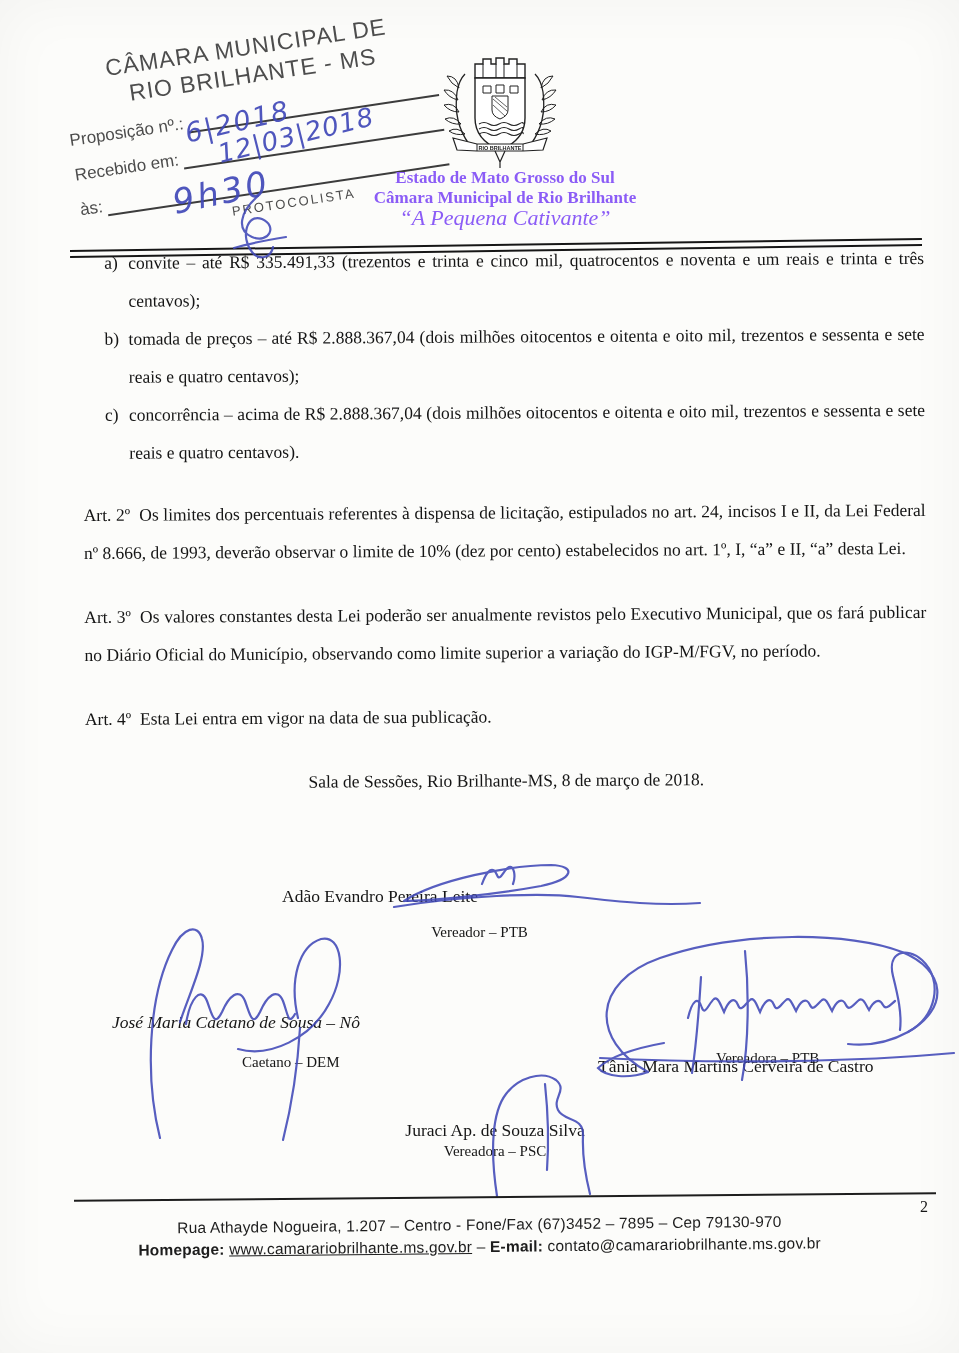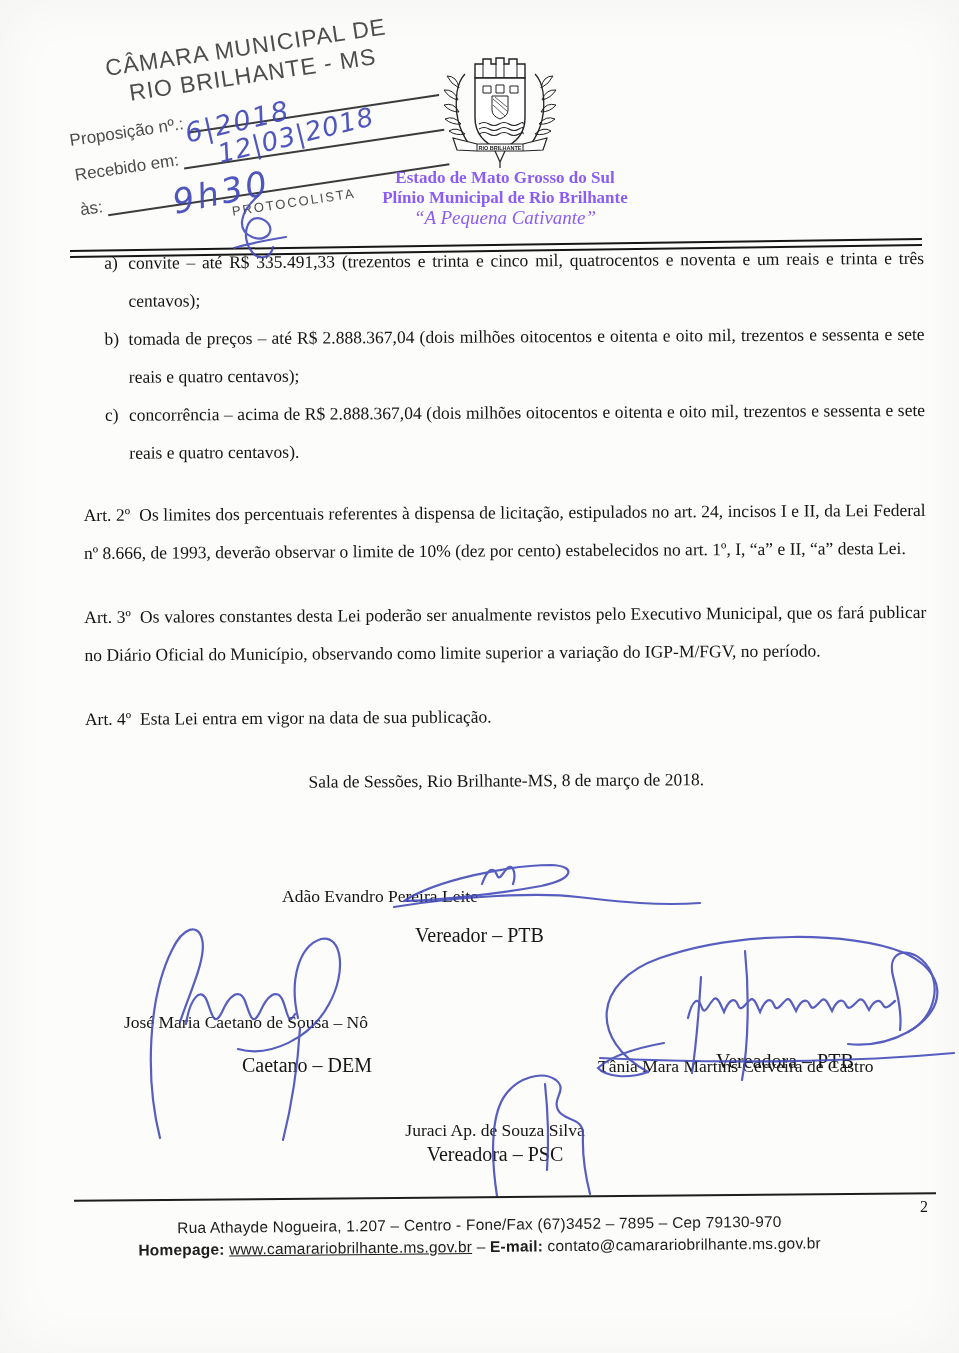--- a/index.html
+++ b/index.html
@@ -16,38 +16,38 @@
   .stamp-role{font-size:13px;letter-spacing:2px;margin:6px 0 0 150px;}
   .hw{position:absolute;color:#4149b8;font-family:"DejaVu Sans",sans-serif;font-style:italic;
       white-space:nowrap;opacity:.92;}
   .hw1{left:184px;top:106px;font-size:27px;transform:rotate(-13deg);letter-spacing:2px;}
   .hw2{left:216px;top:120px;font-size:26px;transform:rotate(-14deg);letter-spacing:1px;}
   .hw3{left:172px;top:172px;font-size:34px;transform:rotate(-12deg);letter-spacing:3px;}
   
   .crest{position:absolute;left:433px;top:52px;}
   .header-text{position:absolute;left:300px;top:168px;width:410px;text-align:center;color:#8b5cf6;}
   .header-text .h1,.header-text .h2,.header-text .h3{font-weight:bold;font-size:17px;line-height:20px;}
-  .header-text .motto{font-style:italic;font-size:19px;line-height:20px;}
+  .header-text .motto{font-style:italic;font-size:22px;line-height:20px;}
   .rule-double{position:absolute;left:70px;top:244px;width:852px;height:4px;
                border-top:2.5px solid #161616;border-bottom:2px solid #161616;transform:rotate(-0.8deg);}
   
   .doc-body{position:absolute;left:82px;top:244px;width:842px;font-size:17.5px;color:#151515;
             line-height:38px;text-align:justify;transform:rotate(-0.35deg);transform-origin:top left;}
   .item{display:flex;}
   .item-label{flex:0 0 24px;margin-left:22px;}
   .item-text{flex:1;text-align:justify;}
   .article{margin-top:26px;}
   .article:first-of-type{margin-top:24px;}
   .dateline{margin-top:26px;text-align:center;}
   
   .sig-name{position:absolute;font-size:17.5px;color:#161616;white-space:nowrap;}
-  .sig-role{position:absolute;font-size:20px;color:#161616;white-space:nowrap;}
+  .sig-role{position:absolute;font-size:15px;color:#161616;white-space:nowrap;}
   .n-adao{left:0;top:886px;width:760px;text-align:center;}
   .r-adao{left:0;top:924px;width:959px;text-align:center;}
-  .n-jose{left:124px;top:1012px;}
+  .n-jose{left:112px;top:1012px;font-style:italic;}
   .r-jose{left:242px;top:1054px;}
   .n-tania{left:598px;top:1056px;}
   .r-tania{left:716px;top:1050px;}
   .n-juraci{left:0;top:1120px;width:990px;text-align:center;}
   .r-juraci{left:0;top:1143px;width:990px;text-align:center;}
   .ink{position:absolute;left:0;top:0;pointer-events:none;}
   
   .footer-rule{position:absolute;left:74px;top:1196px;width:862px;border-top:2px solid #1d1d1d;
                transform:rotate(-0.5deg);}
   .page-number{position:absolute;left:920px;top:1198px;font-size:16px;color:#161616;}
@@ -111,21 +111,21 @@
       <path d="M20 86 L44 92 L90 92 L114 86 L110 98 L90 99 L44 99 L24 98 Z" fill="#fff" stroke-width="1.2"></path>
       <path d="M44 92 L44 99 M90 92 L90 99" stroke-width="1"></path>
 
       <path d="M62 99 L67 110 L72 99 M67 110 L67 116" stroke-width="1.2"></path>
     </g>
     <text x="67" y="98" text-anchor="middle" font-size="5.5" font-family="Liberation Sans, sans-serif" font-weight="bold" fill="#222" stroke="none">RIO BRILHANTE</text>
   </svg>
 
   <div class="header-text">
     <div class="h1">Estado de Mato Grosso do Sul</div>
-    <div class="h2">Plínio Municipal de Rio Brilhante</div>
+    <div class="h2">Câmara Municipal de Rio Brilhante</div>
     <div class="motto">“A Pequena Cativante”</div>
   </div>
 
   <div class="rule-double"></div>
 
   <div class="doc-body">
     <div class="item">
       <span class="item-label">a)</span>
       <div class="item-text">convite – até R$ 335.491,33 (trezentos e trinta e cinco mil, quatrocentos e noventa e um reais e trinta e três centavos);</div>
     </div>

